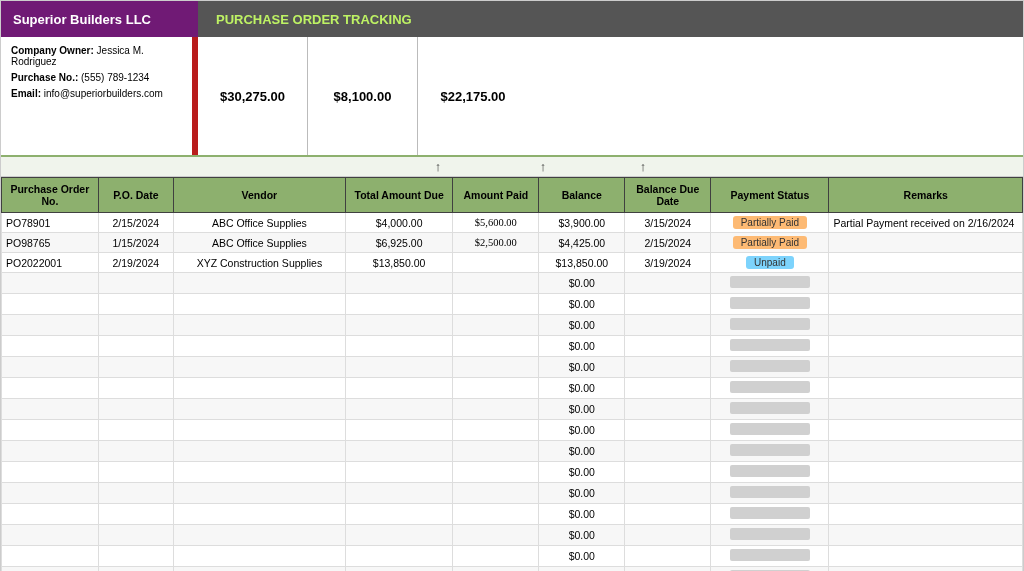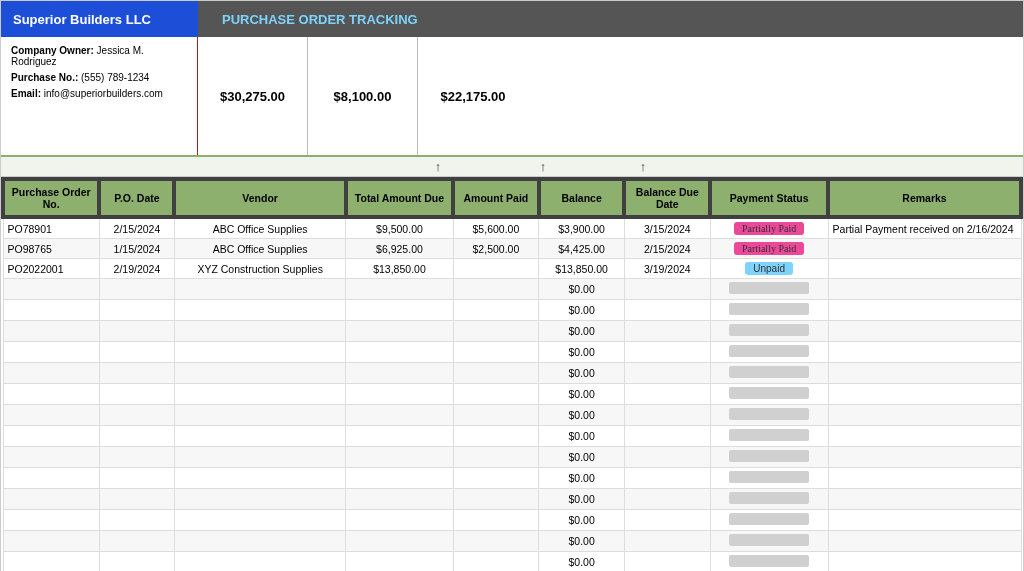--- a/index.html
+++ b/index.html
@@ -2,59 +2,59 @@
 <html><head>
   <meta charset="utf-8">
   <style>
     * { box-sizing: border-box; margin: 0; padding: 0; }
     body { font-family: Arial, sans-serif; font-size: 11px; background: #fff; }
 
     .app-container { width: 1024px; min-height: 571px; border: 1px solid #ccc; }
 
     
     .header { display: flex; height: 36px; }
-    .header-company { background: #1d4ed8; color: #fff; font-weight: bold; font-size: 13px; padding: 0 12px; display: flex; align-items: center; width: 197px; flex-shrink: 0; }
-    .header-title { background: #555; color: #7dd3fc; font-weight: bold; font-size: 13px; padding: 0 24px; display: flex; align-items: center; flex: 1; }
+    .header-company { background: #701a75; color: #fff; font-weight: bold; font-size: 13px; padding: 0 12px; display: flex; align-items: center; width: 197px; flex-shrink: 0; }
+    .header-title { background: #555; color: #bef264; font-weight: bold; font-size: 13px; padding: 0 18px; display: flex; align-items: center; flex: 1; }
 
     
     .info-summary { display: flex; height: 120px; border-bottom: 2px solid #8db06e; }
-    .company-info { width: 197px; flex-shrink: 0; padding: 8px 10px; border-right: 1px solid #b91c1c; background: #fff; }
+    .company-info { width: 197px; flex-shrink: 0; padding: 8px 10px; border-right: 6px solid #b91c1c; background: #fff; }
     .company-info .field { margin-bottom: 5px; font-size: 10px; }
     .company-info .field strong { font-weight: bold; }
     .summary-label { font-weight: bold; font-size: 13px; text-align: center; }
     .summary-amount { font-weight: bold; font-size: 13px; }
 
     
     .arrow-row { display: flex; height: 20px; border-bottom: 1px solid #ccc; background: #f0f4ec; }
     .arrow-spacer { width: 197px; flex-shrink: 0; }
     .arrow-summary-spacer { width: 185px; flex-shrink: 0; }
     .arrow-cell { display: flex; align-items: center; justify-content: center; width: 110px; font-size: 13px; color: #333; }
     .arrow-cell2 { display: flex; align-items: center; justify-content: center; width: 100px; font-size: 13px; color: #333; }
     .arrow-cell3 { display: flex; align-items: center; justify-content: center; width: 100px; font-size: 13px; color: #333; }
 
     
     .table-container { width: 100%; overflow: visible; }
     table { width: 100%; border-collapse: collapse; font-size: 10.5px; }
     thead tr { background: #8db06e; color: #000; }
-    thead th { padding: 5px 4px; text-align: center; border: 4px solid #404040; font-weight: bold; font-size: 10.5px; }
+    thead th { padding: 5px 4px; text-align: center; border: 1px solid #404040; font-weight: bold; font-size: 10.5px; }
     tbody tr { background: #fff; }
     tbody tr:nth-child(even) { background: #f7f7f7; }
     tbody td { padding: 3px 4px; border: 1px solid #ddd; text-align: center; height: 18px; }
     tbody td.left { text-align: left; }
 
     .status-badge { display: inline-block; padding: 1px 8px; border-radius: 3px; font-size: 10px; }
-    .status-partially { background: #ec4899; color: #333; font-family: Liberation Serif, serif; }
+    .status-partially { background: #fdba74; color: #333; }
     .status-unpaid { background: #7dd3fc; color: #333; }
     .status-empty { background: #d0d0d0; color: #d0d0d0; display: inline-block; width: 80px; height: 12px; border-radius: 2px; }
 
     td.col-po { width: 90px; }
     td.col-date { width: 70px; }
     td.col-vendor { width: 160px; }
     td.col-total { width: 100px; }
-    td.col-paid { width: 80px; }
+    td.col-paid { width: 80px; font-family: Liberation Serif, serif; }
     td.col-balance { width: 80px; }
     td.col-duedate { width: 80px; }
     td.col-status { width: 110px; }
     td.col-remarks { width: 180px; text-align: left; }
 
     .summary-panel { display: flex; flex: 1; align-items: stretch; }
     .summary-left { width: 185px; background: #d0d0d0; display: flex; align-items: center; justify-content: center; border-right: 1px solid #bbb; }
     .summary-right { display: flex; }
     .sum-col { display: flex; flex-direction: column; align-items: center; justify-content: center; border-right: 1px solid #bbb; width: 110px; }
     .sum-col:last-child { border-right: none; }
@@ -122,21 +122,21 @@
           <th>Balance Due Date</th>
           <th>Payment Status</th>
           <th>Remarks</th>
         </tr>
       </thead>
       <tbody id="table-body">
       <tr>
     <td class="col-po left">PO78901</td>
     <td class="col-date">2/15/2024</td>
     <td class="col-vendor">ABC Office Supplies</td>
-    <td class="col-total">$9,500.00</td>
+    <td class="col-total">$4,000.00</td>
     <td class="col-paid">$5,600.00</td>
     <td class="col-balance">$3,900.00</td>
     <td class="col-duedate">3/15/2024</td>
     <td class="col-status"><span class="status-badge status-partially">Partially Paid</span></td>
     <td class="col-remarks left">Partial Payment received on 2/16/2024</td>
   </tr>
           <tr>
     <td class="col-po left">PO98765</td>
     <td class="col-date">1/15/2024</td>
     <td class="col-vendor">ABC Office Supplies</td>

